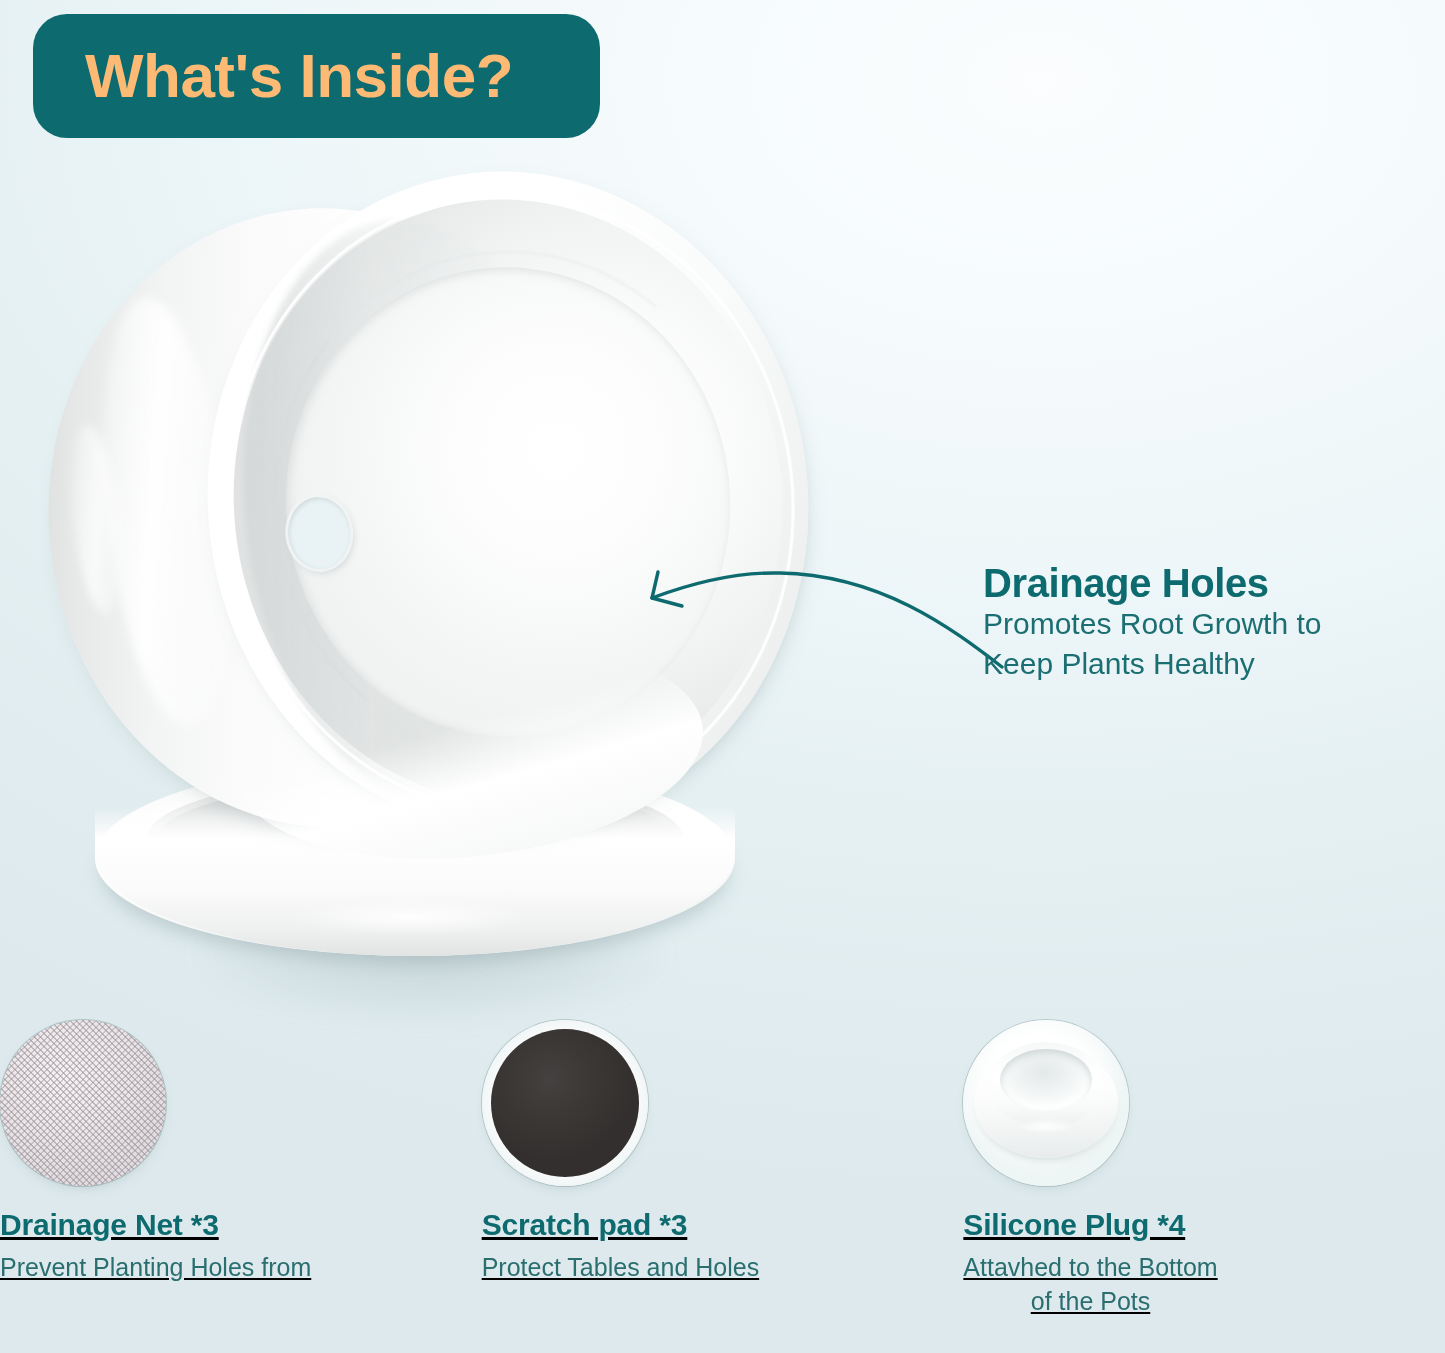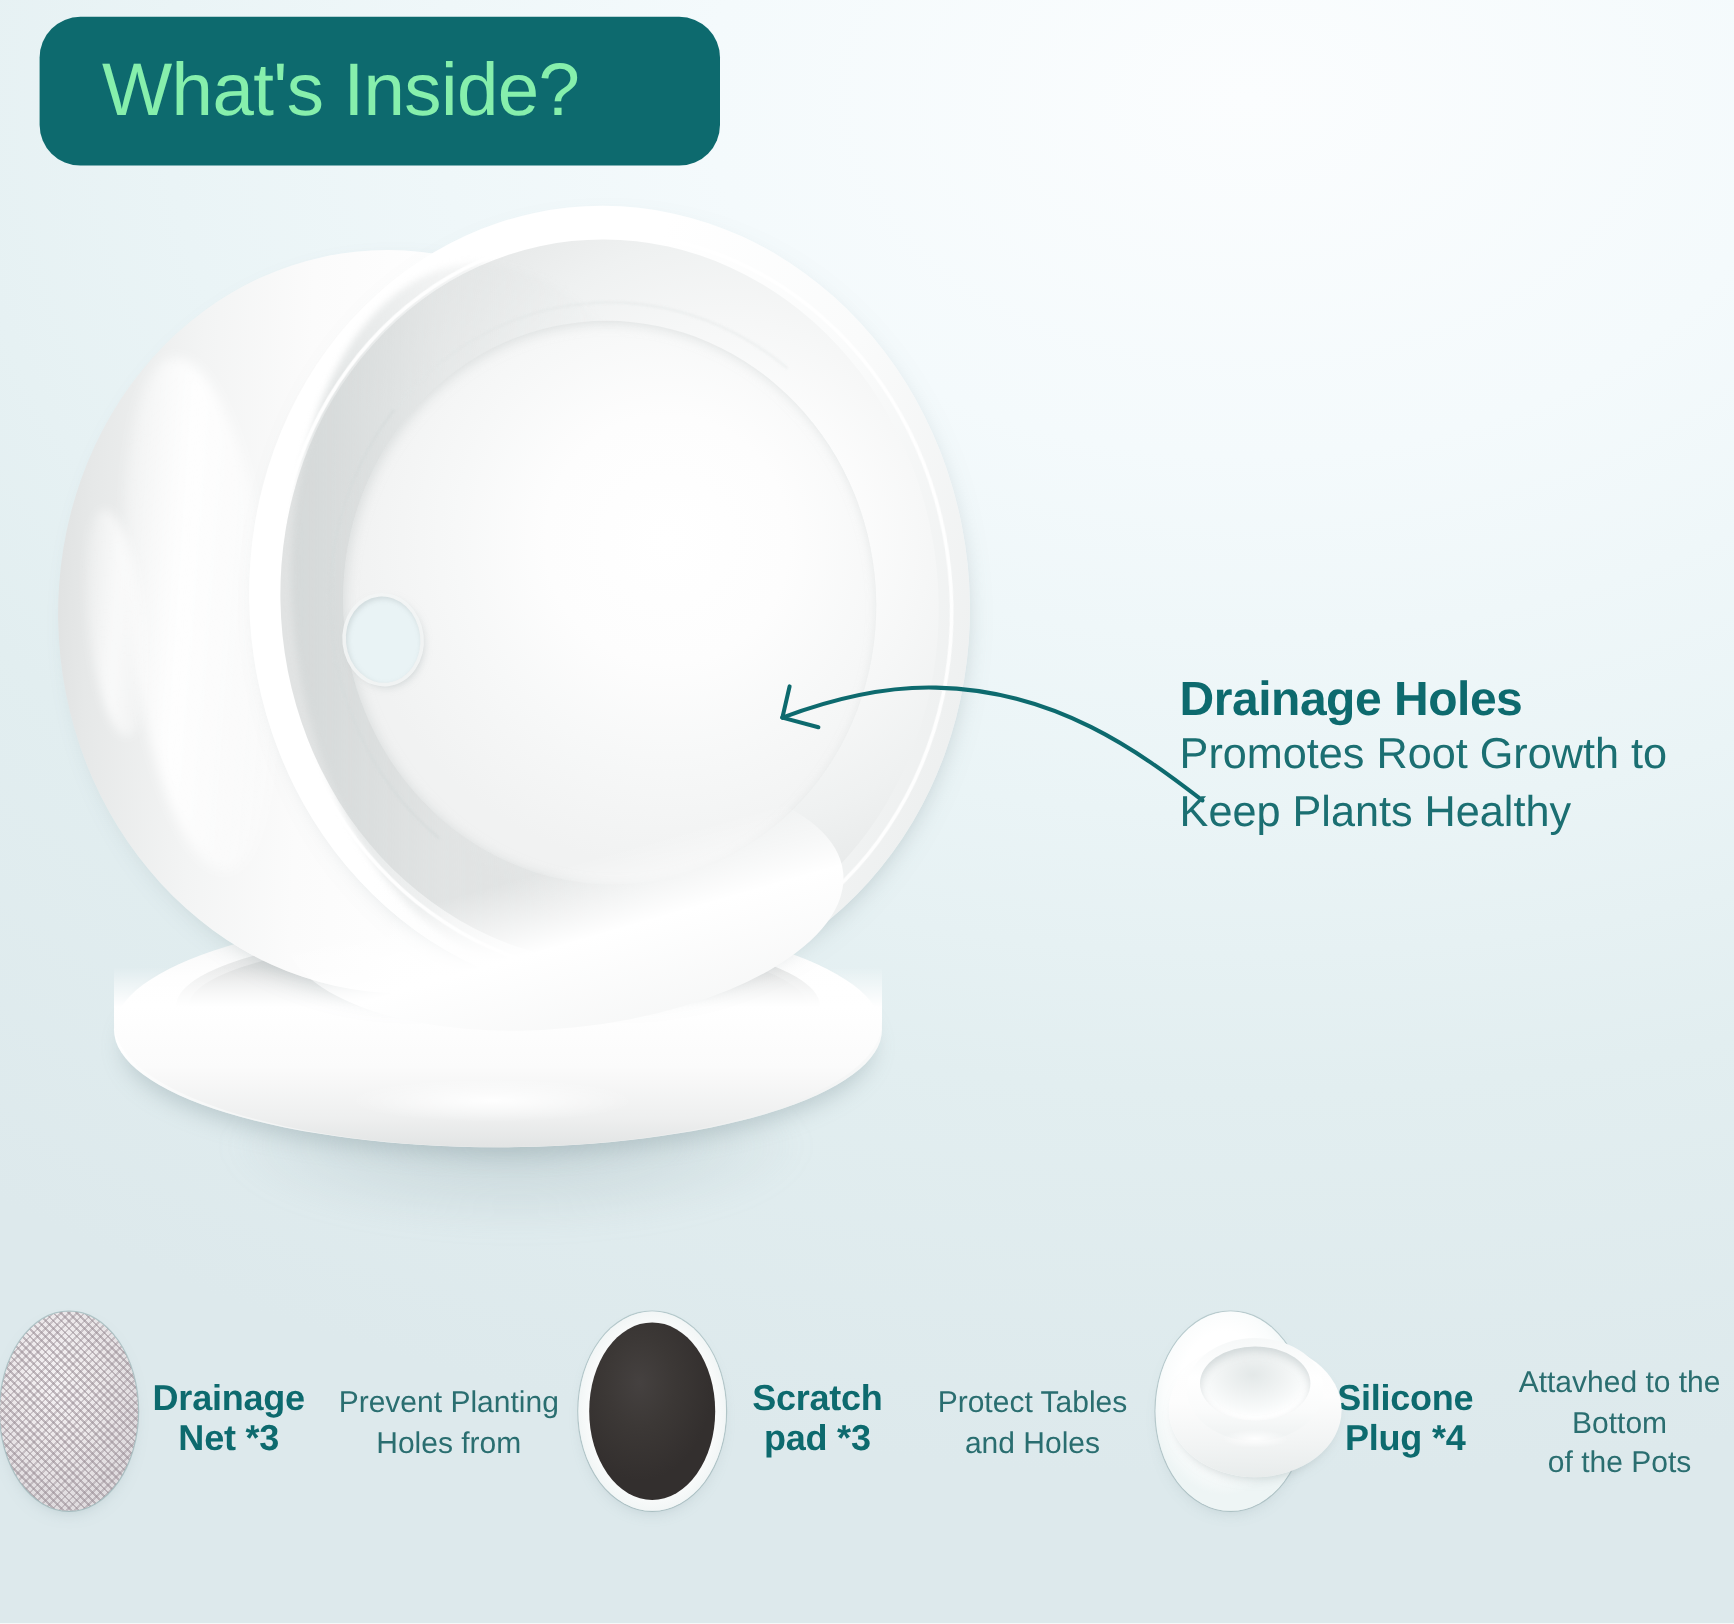--- a/index.html
+++ b/index.html
@@ -28,23 +28,23 @@
     width: 567px;
     height: 124px;
     border-radius: 34px;
     background: #0d6a6e;
     display: flex;
     align-items: center;
     box-sizing: border-box;
     padding-left: 52px;
   }
   #title-text {
-    color: #86efac;
+    color: #fdba74;
     font-size: 62px;
-    font-weight: normal;
+    font-weight: bold;
     letter-spacing: -0.5px;
     line-height: 1;
     font-family: "Liberation Sans", sans-serif;
   }
 
   
   #hero-scene {
     position: absolute;
     left: 0;
     top: 150px;
@@ -281,39 +281,41 @@
   #callout-title {
     color: #0d6a6e;
     font-size: 40px;
     font-weight: bold;
     letter-spacing: -0.4px;
     margin: 0 0 0 0;
     line-height: 1.05;
   }
   #callout-sub {
     color: #1b6f72;
-    font-size: 36px;
+    font-size: 30px;
     font-weight: normal;
     line-height: 1.32;
     margin: 0;
   }
 
   
   #features {
     position: absolute;
     left: 0;
     top: 1020px;
     width: 1445px;
     height: 333px;
     display: flex;
   }
   .feature {
     flex: 1 1 0;
     display: flex;
-    align-items: center;
+    flex-direction: column;
+    align-items: flex-start;
+    text-decoration: underline;
   }
   .feature-art {
     position: relative;
     width: 166px;
     height: 166px;
     margin-bottom: 22px;
   }
   .feature-title {
     color: #0d6a6e;
     font-size: 30px;

